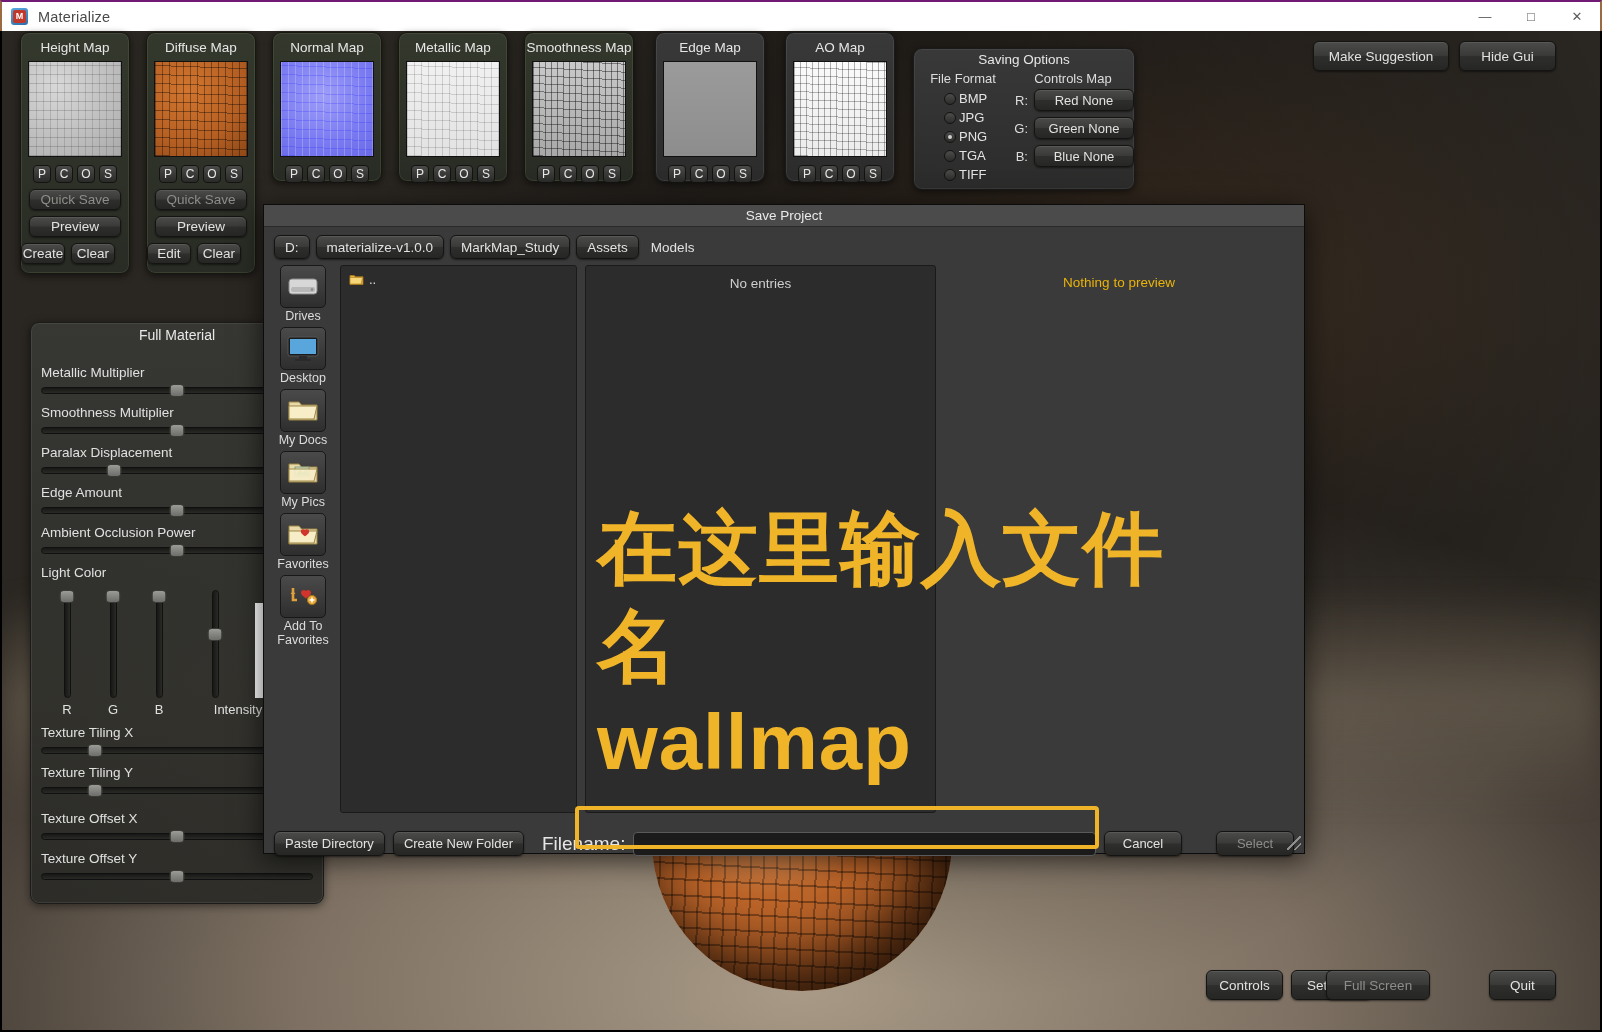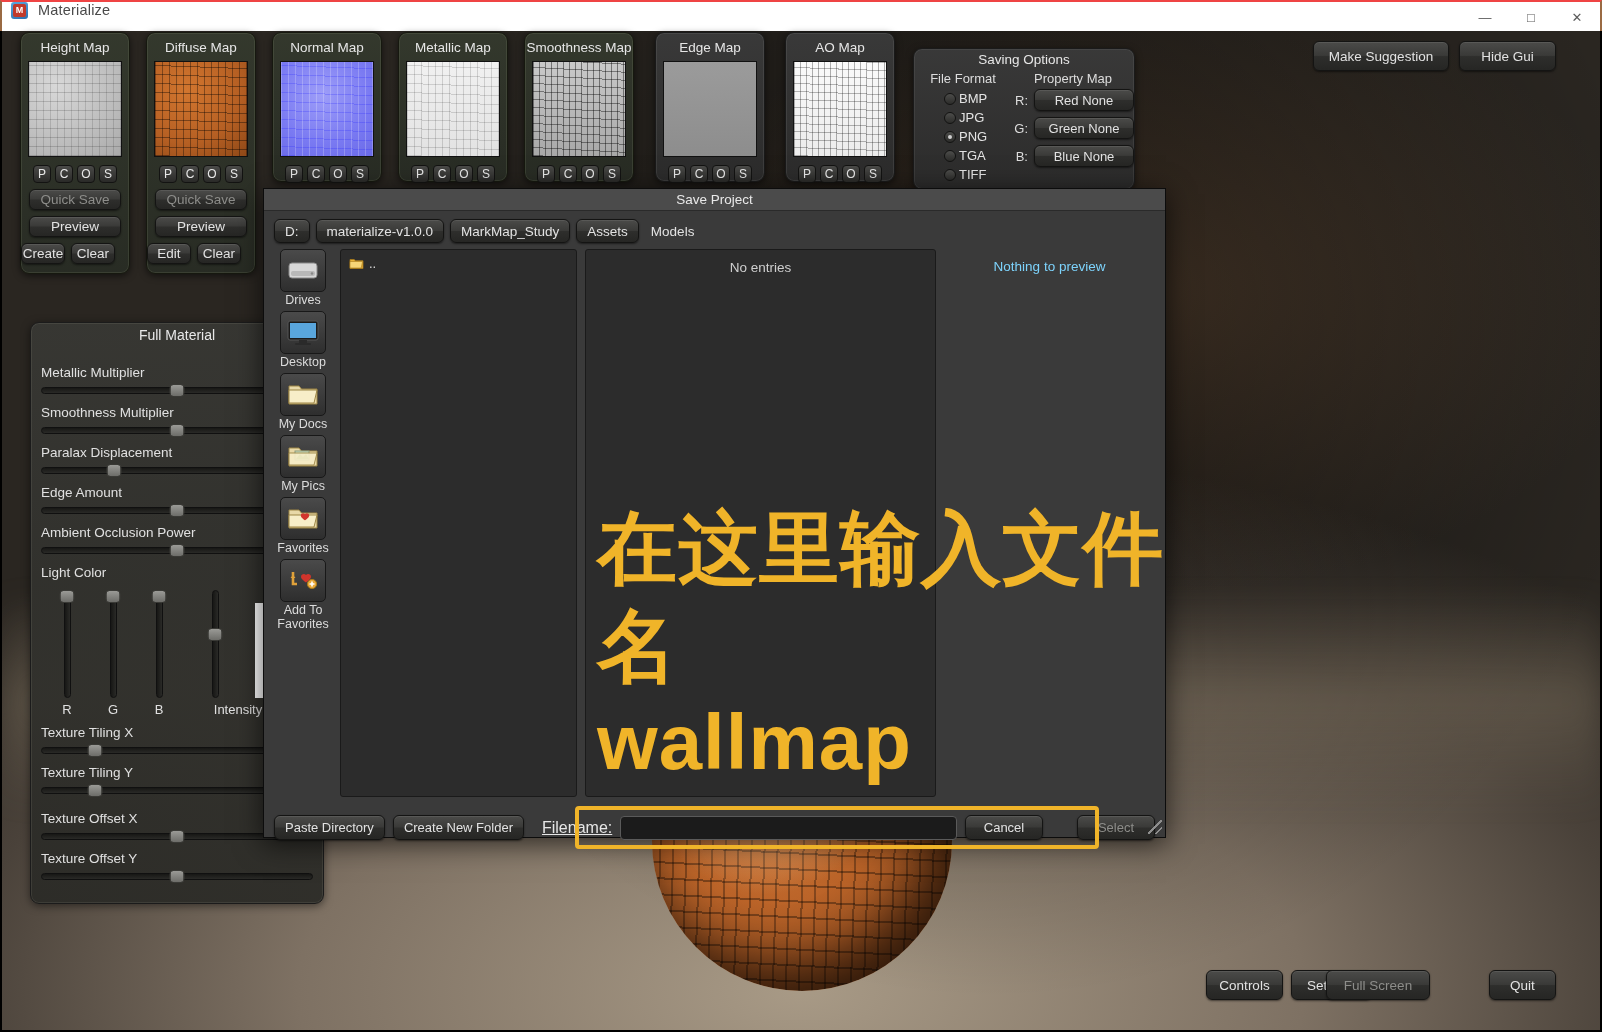--- a/index.html
+++ b/index.html
@@ -8,24 +8,24 @@
     font-family: "Liberation Sans", sans-serif;
     overflow: hidden;
     background: #000;
   }
   #root { position: relative; width: 1602px; height: 1032px; }
 
   
   .titlebar {
     position: absolute; left: 0; top: 0; width: 1602px; height: 31px;
     background: #ffffff;
-    border-top: 2px solid #ef4444;
+    border-top: 2px solid #701a75;
     border-left: 2px solid #9a6a43;
     border-right: 2px solid #9a6a43;
-    display: flex; align-items: flex-start;
+    display: flex; align-items: center;
   }
   .tb-icon {
     width: 17px; height: 17px; margin-left: 9px; margin-right: 10px;
     border-radius: 3px;
     background: linear-gradient(160deg,#5aa8e0,#2b6fae);
     position: relative; flex: none;
   }
   .tb-icon::after {
     content: "M"; position: absolute; inset: 2px;
     background: #c0392b; color: #fff;
@@ -226,21 +226,21 @@
   #hide-gui       { position: absolute; left: 1459px; top: 41px; width: 97px;  height: 30px; }
 
   
   #controls-btn  { position: absolute; left: 1206px; top: 970px; width: 77px; height: 30px; }
   #settings-btn  { position: absolute; left: 1291px; top: 970px; width: 81px; height: 30px; }
   #fullscreen-btn{ position: absolute; left: 1326px; top: 970px; width: 104px; height: 30px; }
   #quit-btn      { position: absolute; left: 1489px; top: 970px; width: 67px; height: 30px; }
 
   
   #save-dialog {
-    position: absolute; left: 263px; top: 188px; width: 903px; height: 650px;
+    position: absolute; left: 263px; top: 204px; width: 1042px; height: 650px;
     background: #3a3a3a;
     border: 1px solid #0c0c0c;
     box-shadow: 0 6px 26px rgba(0,0,0,.65);
   }
   .dlg-title {
     height: 22px; line-height: 22px; text-align: center;
     color: #e9e9e9; font-size: 13.5px;
     background: #4b4b4b; border-bottom: 1px solid #2a2a2a;
     cursor: move;
   }
@@ -261,25 +261,25 @@
     width: 237px; background: #2c2c2c; border: 1px solid #1a1a1a;
     border-radius: 3px; padding: 6px 8px; height: 548px;
   }
   .dir-entry { display: flex; align-items: center; gap: 5px; color: #dcdcdc; font-size: 13px; cursor: pointer; }
   .filelist {
     width: 351px; background: #2c2c2c; border: 1px solid #1a1a1a;
     border-radius: 3px; height: 548px; padding-top: 10px; text-align: center;
   }
   .filelist .empty { color: #cfcfcf; font-size: 13.5px; }
   .previewpane { flex: 1; height: 548px; padding-top: 10px; text-align: center; }
-  .previewpane .empty { color: #7dd3fc; font-size: 13.5px; }
+  .previewpane .empty { color: #eab308; font-size: 13.5px; }
   .dlg-footer { display: flex; align-items: center; gap: 8px; padding: 6px 10px 0; }
   .dlg-footer .btn { height: 25px; padding: 0 10px; font-size: 13px; }
   .fname-wrap { display: flex; align-items: center; gap: 8px; margin-left: 10px; flex: 1; }
-  .fname-label { color: #e6e6e6; font-size: 16px; text-decoration: underline; }
+  .fname-label { color: #e6e6e6; font-size: 19px; }
   .fname-input {
     flex: 1; height: 24px; background: #1b1b1b;
     border: 1px solid #5a5a5a; border-radius: 4px;
     color: #e9e9e9; font-size: 13px; padding: 0 6px;
     font-family: "Liberation Sans", sans-serif;
   }
   #cancel-btn { width: 78px; justify-content: center; }
   #select-btn { width: 78px; justify-content: center; margin-left: 26px; }
   .resize-grip {
     position: absolute; right: 3px; bottom: 3px; width: 14px; height: 14px;
@@ -431,21 +431,21 @@
               <div class="radio"></div>
               <span>TGA</span>
             </div>
             <div class="radio-row">
               <div class="radio"></div>
               <span>TIFF</span>
             </div>
           </div>
       </div>
       <div class="so-right">
-        <div class="so-head">Property Map</div>
+        <div class="so-head">Controls Map</div>
         <div id="channel-rows">
             <div class="prop-row">
               <div class="lbl">R:</div>
               <div class="btn">Red None</div>
             </div>
             <div class="prop-row">
               <div class="lbl">G:</div>
               <div class="btn">Green None</div>
             </div>
             <div class="prop-row">

